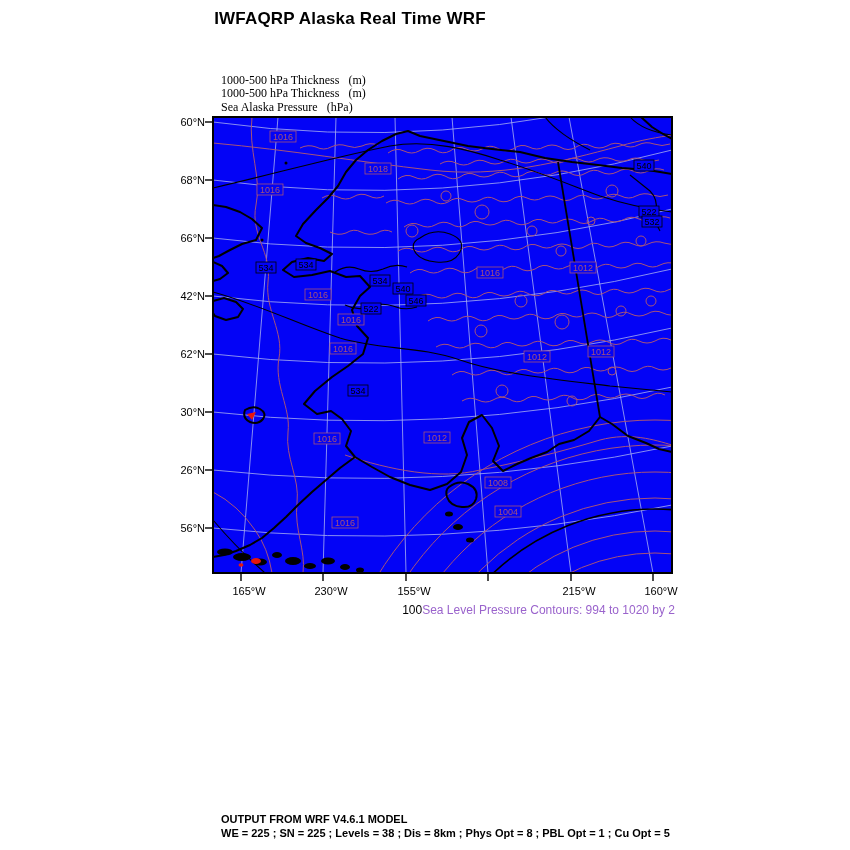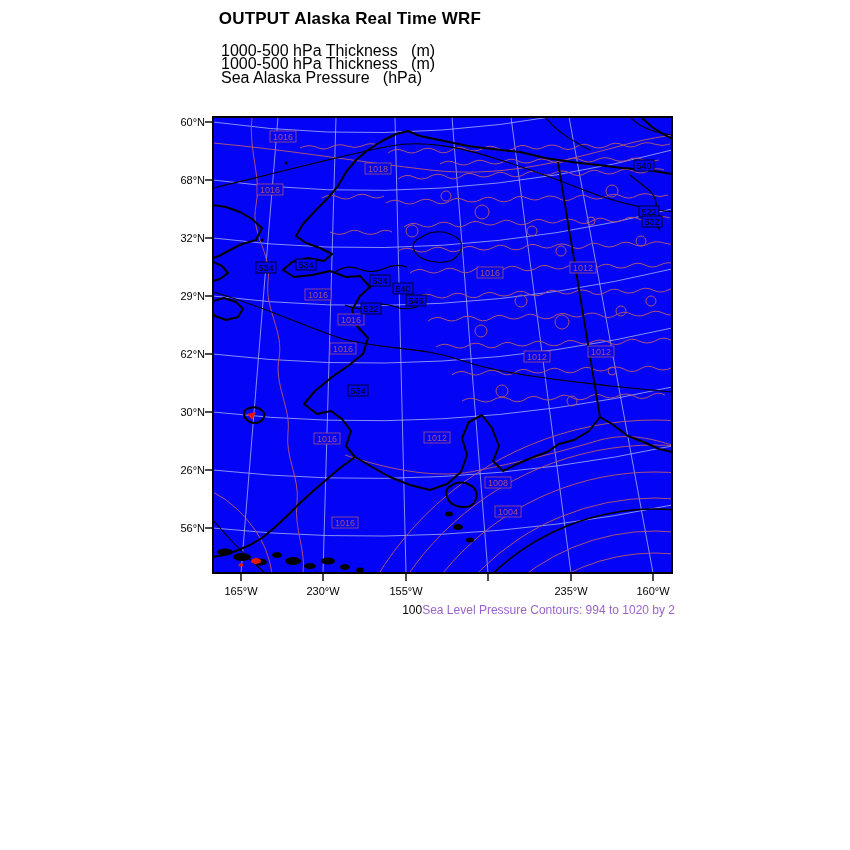--- a/index.html
+++ b/index.html
@@ -1,61 +1,65 @@
 <!DOCTYPE html>
 <html><head>
 <meta charset="utf-8">
 <style>
   html,body{margin:0;padding:0;background:#ffffff;}
   #page{position:relative;width:850px;height:850px;background:#ffffff;overflow:hidden;
         font-family:"Liberation Sans","DejaVu Sans",sans-serif;color:#000;}
   .abs{position:absolute;}
   #title{top:9px;left:0;width:700px;text-align:center;font-size:17px;font-weight:bold;letter-spacing:.2px;}
   #initvalid{top:11px;right:174px;text-align:right;font-size:11px;font-weight:bold;line-height:14px;}
-  #legend{top:44px;left:221px;font-size:16px;line-height:13.4px;}
+  #legend{top:74px;left:221px;font-size:12px;line-height:13.4px;font-family:Liberation Serif, serif;}
   .pre{white-space:pre;}
   .latlab{width:37px;text-align:right;font-size:11px;}
-  .lonlab{width:48px;text-align:center;font-size:11px;}
+  .lonlab{width:48px;text-align:center;font-size:11px;margin-left:8px;}
   #caption{top:603px;right:175px;font-size:12px;text-align:center;}
   #caption .purple{color:#9a63cc;}
   #footer{top:813px;left:221px;font-size:11px;font-weight:bold;line-height:13.6px;}
   svg text.cl{font-family:"Liberation Sans","DejaVu Sans",sans-serif;font-size:9px;}
 </style>
 </head>
 <body>
 
 <div id="page">
 
-  <div id="title" class="abs">OUTPUT Alaska Real Time WRF</div>
+  <div id="title" class="abs">IWFAQRP Alaska Real Time WRF</div>
 
 
   <div id="legend" class="abs">
     <div class="pre">1000-500 hPa Thickness   (m)</div>
     <div class="pre">1000-500 hPa Thickness   (m)</div>
     <div class="pre">Sea Alaska Pressure   (hPa)</div>
   </div>
 
   <div class="abs latlab" style="left:168px;top:116px">60°N</div>
   <div class="abs latlab" style="left:168px;top:174px">68°N</div>
-  <div class="abs latlab" style="left:168px;top:232px">32°N</div>
-  <div class="abs latlab" style="left:168px;top:290px">29°N</div>
+  <div class="abs latlab" style="left:168px;top:232px">66°N</div>
+  <div class="abs latlab" style="left:168px;top:290px">42°N</div>
   <div class="abs latlab" style="left:168px;top:348px">62°N</div>
   <div class="abs latlab" style="left:168px;top:406px">30°N</div>
   <div class="abs latlab" style="left:168px;top:464px">26°N</div>
   <div class="abs latlab" style="left:168px;top:522px">56°N</div>
 
   <div class="abs lonlab" style="left:217px;top:585px">165°W</div>
   <div class="abs lonlab" style="left:299px;top:585px">230°W</div>
   <div class="abs lonlab" style="left:382px;top:585px">155°W</div>
   <div class="abs lonlab" style="left:464px;top:557px">150°W</div>
-  <div class="abs lonlab" style="left:547px;top:585px">235°W</div>
+  <div class="abs lonlab" style="left:547px;top:585px">215°W</div>
   <div class="abs lonlab" style="left:629px;top:585px">160°W</div>
 
   <div id="caption" class="abs"><span>100</span><span class="purple">Sea Level Pressure Contours: 994 to 1020 by 2</span></div>
 
+  <div id="footer" class="abs">
+    <div class="pre">OUTPUT FROM WRF V4.6.1 MODEL</div>
+    <div class="pre">WE = 225 ; SN = 225 ; Levels = 38 ; Dis = 8km ; Phys Opt = 8 ; PBL Opt = 1 ; Cu Opt = 5</div>
+  </div>
 
   <svg class="abs" style="left:205px;top:109px" width="475" height="476" viewBox="205 109 475 476">
     <defs>
       <clipPath id="mapclip">
           <rect x="213" y="117" width="459" height="456"></rect>
         </clipPath>
     </defs>
 
     <rect x="213" y="117" width="459" height="456" fill="#0303f6"></rect>
 

